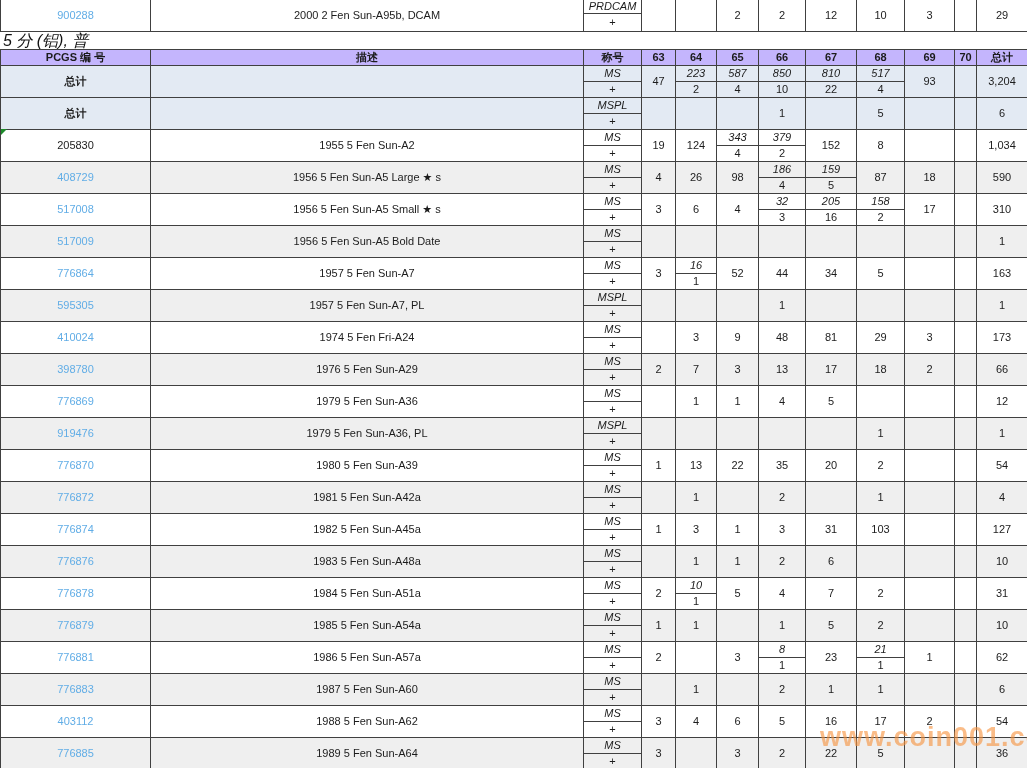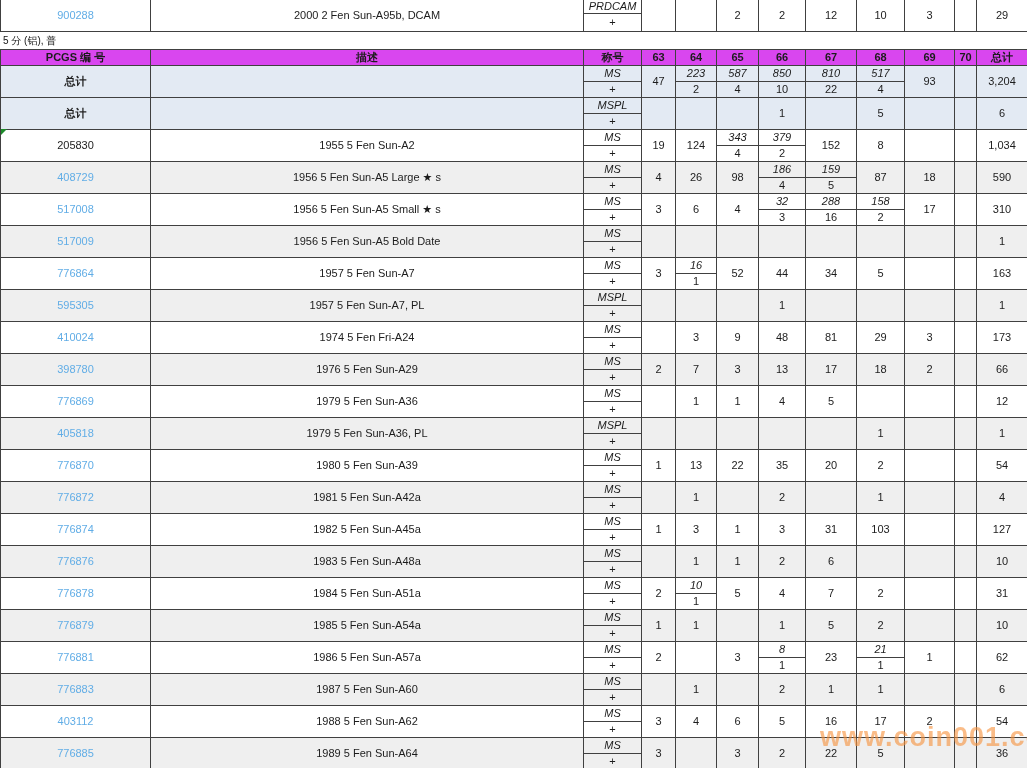--- a/index.html
+++ b/index.html
@@ -9,27 +9,27 @@
           --bd:#404040; --link:#61ade6; --totalbg:#e3eaf3; --stripe:#efefef; --green:#1d8a2a; }
   table.tbl { border-collapse:collapse; table-layout:fixed; width:1027px; border-bottom:1px solid var(--bd); }
   td, th { padding:0 2px; font-size:11px; color:#1c1c1c; text-align:center; vertical-align:middle;
            white-space:nowrap; overflow:hidden; }
   td { border-left:1px solid var(--bd); border-right:1px solid var(--bd); }
   tr.sub { height:16px; }
   #top-table tr.sub:first-child { height:13px; }
   #top-table tr.sub:last-child { height:18px; }
   .rt { border-top:1px solid var(--bd); }
   .vt { border-bottom:1px solid var(--bd);font-style:italic; }
-  thead th { height:15px; border:1px solid var(--bd); font-weight:bold; background:#d946ef; }
+  thead th { height:15px; border:1px solid var(--bd); font-weight:bold; background:#c4b5fd; }
   tbody.totalrow td { background:var(--totalbg); }
   tbody.stripe td { background:var(--stripe); }
   td.link { color:var(--link); cursor:pointer; }
   td.lbl { font-weight:bold; }
-  .section-label { height:17px; line-height:17px; font-size:10px; padding-left:3px; color:#111;
-                   background:#fff; text-align:left; }
+  .section-label { height:17px; line-height:17px; font-size:16px; padding-left:3px; color:#111;
+                   background:#fff; text-align:left;font-style:italic; }
   .green-marker { position:absolute; left:1px; top:129px; width:0; height:0; z-index:5;
                   border-top:6px solid var(--green); border-right:6px solid transparent; }
   .watermark { position:absolute; left:820px; top:722px; z-index:6; font-size:27px; font-weight:bold;
                letter-spacing:1px; opacity:0.62; pointer-events:none; }
 </style>
 </head>
 <body>
 
 <div class="page" style="--link: #61ade6; --totalbg: #e3eaf3; --stripe: #efefef; --green: #1d8a2a; --bd: #404040;">
 
@@ -189,21 +189,21 @@
       </tbody>
       <tbody class="lrow">
         <tr class="sub">
           <td rowspan="2" class="rt link">517008</td>
           <td rowspan="2" class="rt ">1956 5 Fen Sun-A5 Small ★ s</td>
           <td class="rt vt">MS</td>
           <td rowspan="2" class="rt ">3</td>
           <td rowspan="2" class="rt ">6</td>
           <td rowspan="2" class="rt ">4</td>
           <td class="rt vt">32</td>
-          <td class="rt vt">288</td>
+          <td class="rt vt">205</td>
           <td class="rt vt">158</td>
           <td rowspan="2" class="rt ">17</td>
           <td rowspan="2" class="rt "></td>
           <td rowspan="2" class="rt ">310</td>
         </tr>
         <tr class="sub">
           <td>+</td>
           <td>3</td>
           <td>16</td>
           <td>2</td>
@@ -319,21 +319,21 @@
           <td rowspan="2" class="rt "></td>
           <td rowspan="2" class="rt "></td>
           <td rowspan="2" class="rt ">12</td>
         </tr>
         <tr class="sub">
           <td>+</td>
         </tr>
       </tbody>
       <tbody class="lrow stripe">
         <tr class="sub">
-          <td rowspan="2" class="rt link">405818</td>
+          <td rowspan="2" class="rt link">919476</td>
           <td rowspan="2" class="rt ">1979 5 Fen Sun-A36, PL</td>
           <td class="rt vt">MSPL</td>
           <td rowspan="2" class="rt "></td>
           <td rowspan="2" class="rt "></td>
           <td rowspan="2" class="rt "></td>
           <td rowspan="2" class="rt "></td>
           <td rowspan="2" class="rt "></td>
           <td rowspan="2" class="rt ">1</td>
           <td rowspan="2" class="rt "></td>
           <td rowspan="2" class="rt "></td>

